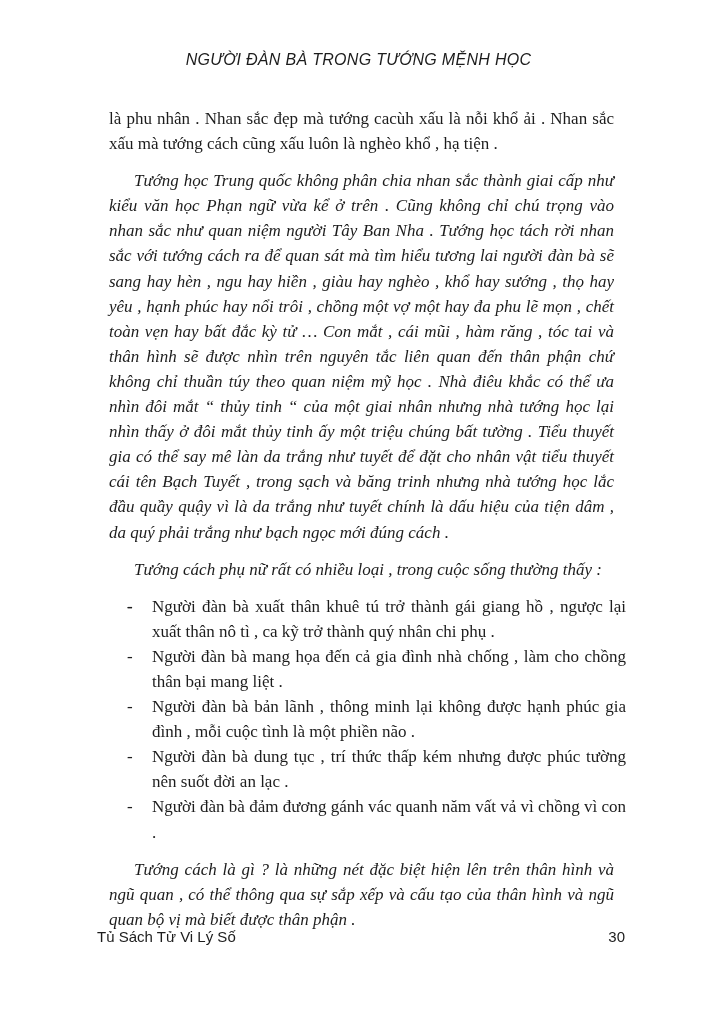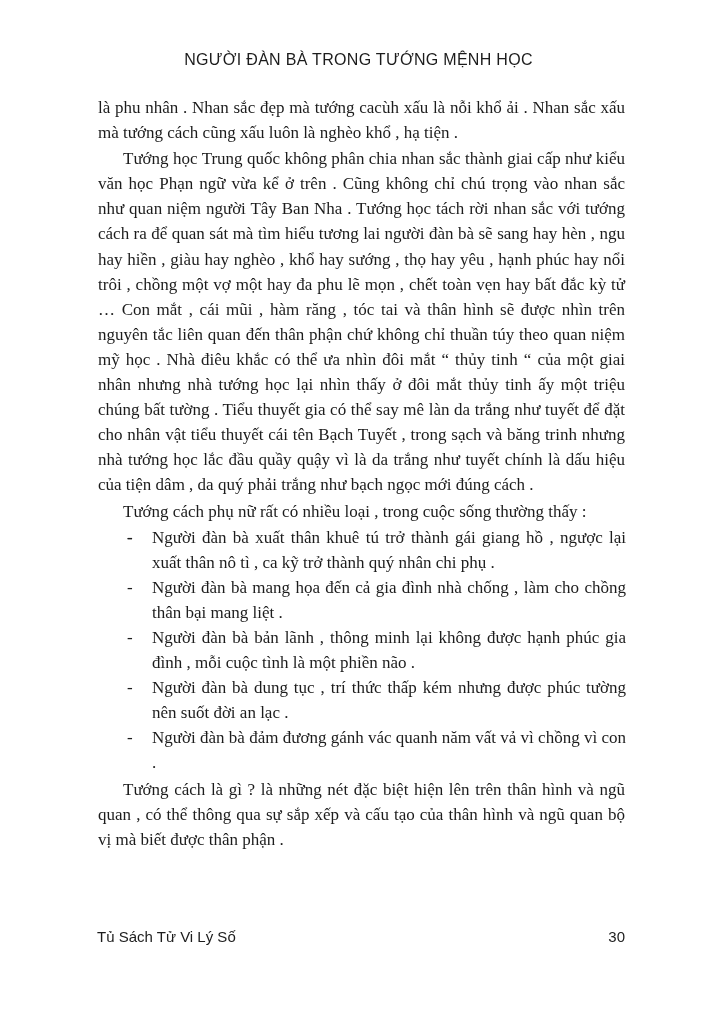--- a/index.html
+++ b/index.html
@@ -16,39 +16,41 @@
     font-family: "Liberation Serif", serif;
     color: #1c1c1c;
   }
   .header-title {
     position: absolute;
     top: 51px;
     left: 0;
     right: 0;
     text-align: center;
     font-family: "Liberation Sans", sans-serif;
+    font-style: italic;
     font-size: 16px;
     letter-spacing: 0.3px;
     color: #1c1c1c;
   }
   .body-text {
     position: absolute;
     top: 94px;
     left: 97px;
     width: 529px;
     font-size: 17px;
     line-height: 25.1px;
     text-align: justify;
   }
   .para {
-    margin: 1px;
+    margin: 12px;
     text-align: justify;
   }
   .para.indent {
     text-indent: 25px;
+    font-style: italic;
   }
   .bullet {
     position: relative;
     margin: 0;
     padding-left: 55px;
     text-align: justify;
   }
   .bullet .dash {
     position: absolute;
     left: 30px;

